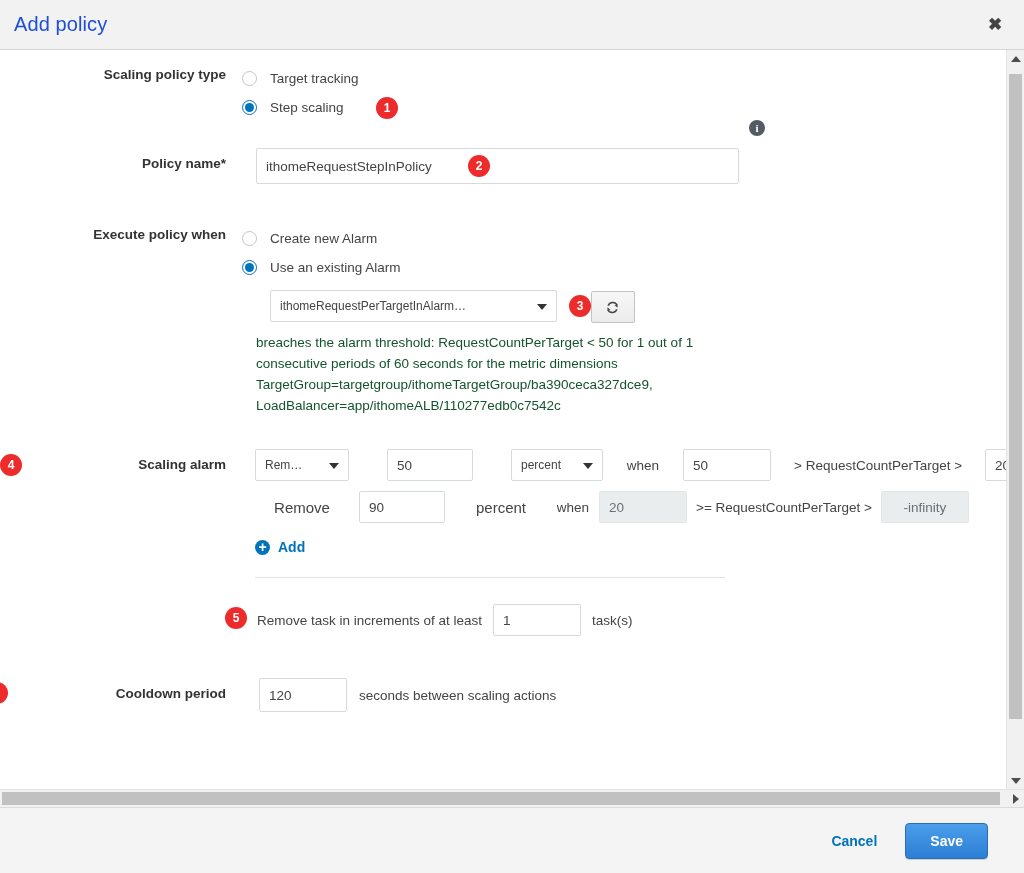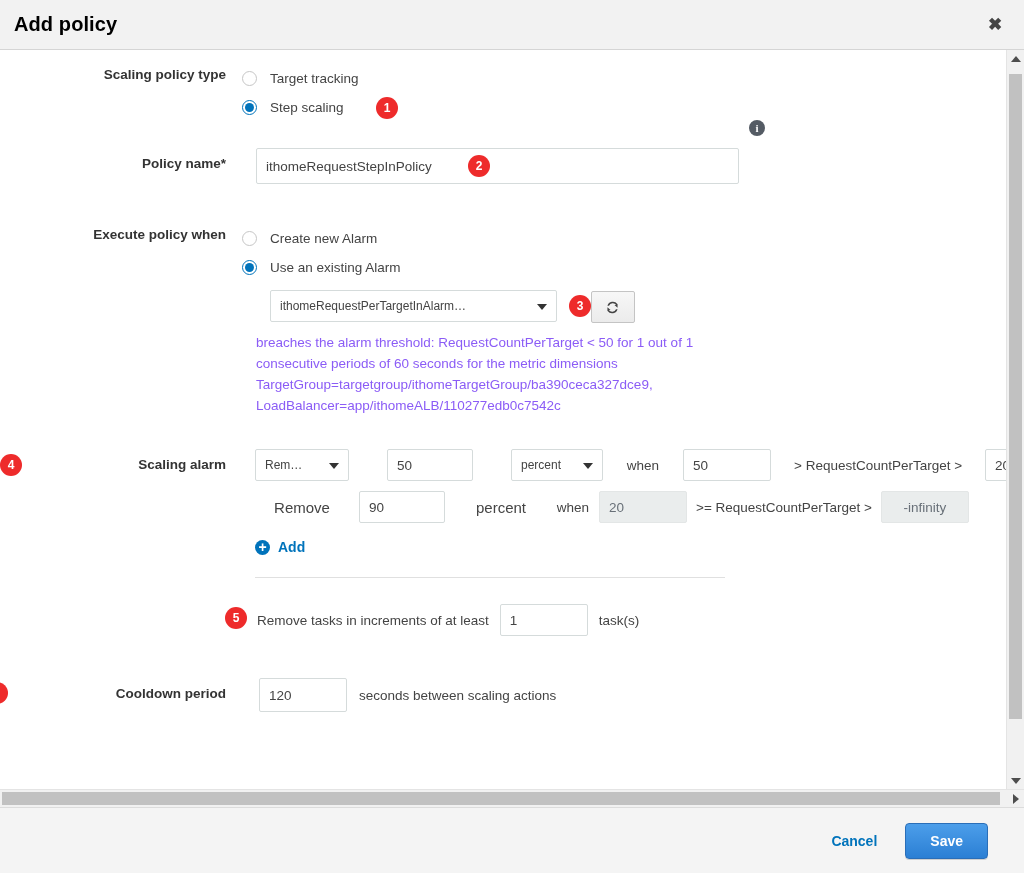--- a/index.html
+++ b/index.html
@@ -36,22 +36,22 @@
     background: #f2f2f2;
     border-bottom: 1px solid #d5d5d5;
     display: flex;
     align-items: center;
     justify-content: space-between;
     padding: 0 18px 0 14px;
     box-sizing: border-box;
   }
   .modal-title {
     font-size: 20px;
-    font-weight: 700;
-    color: #000000;
+    font-weight: 400;
+    color: #1d4ed8;
     letter-spacing: 0.1px;
   }
   .close-btn {
     width: 22px;
     height: 22px;
     display: flex;
     align-items: center;
     justify-content: center;
     cursor: pointer;
     font-size: 17px;
@@ -223,21 +223,21 @@
     justify-content: center;
     line-height: 1;
   }
 
   .alarm-desc {
     margin-top: 8px;
     margin-left: 14px;
     width: 470px;
     font-size: 13.5px;
     line-height: 21px;
-    color: #8b5cf6;
+    color: #14532d;
   }
 
   .refresh-btn {
     width: 42px;
     height: 30px;
     border: 1px solid #c4c4c4;
     border-radius: 2px;
     background: linear-gradient(#f7f7f7, #ebebeb);
     display: inline-flex;
     align-items: center;
@@ -518,21 +518,21 @@
             </div>
 
             <div class="divider"></div>
           </div>
         </div>
 
         <div class="row" style="margin-top:26px; margin-bottom:42px;">
           <div class="label-col" style="width:228px; min-width:228px;"></div>
           <div class="ctrl-col inline-row" style="position:relative;">
             <span class="badge" style="left:-3px; top:3px;">5</span>
-            <span style="margin-left:29px;">Remove tasks in increments of at least</span>
+            <span style="margin-left:29px;">Remove task in increments of at least</span>
             <input class="txt" type="text" style="width: 88px; margin: 0px 11px;" value="1">
             <span>task(s)</span>
           </div>
         </div>
 
         <div class="row" style="margin-bottom:20px;">
           <div class="label-col" style="padding-top:8px;">
             <span class="badge" style="left:-14px; top:4px;">6</span>
             <span>Cooldown period</span>
           </div>

